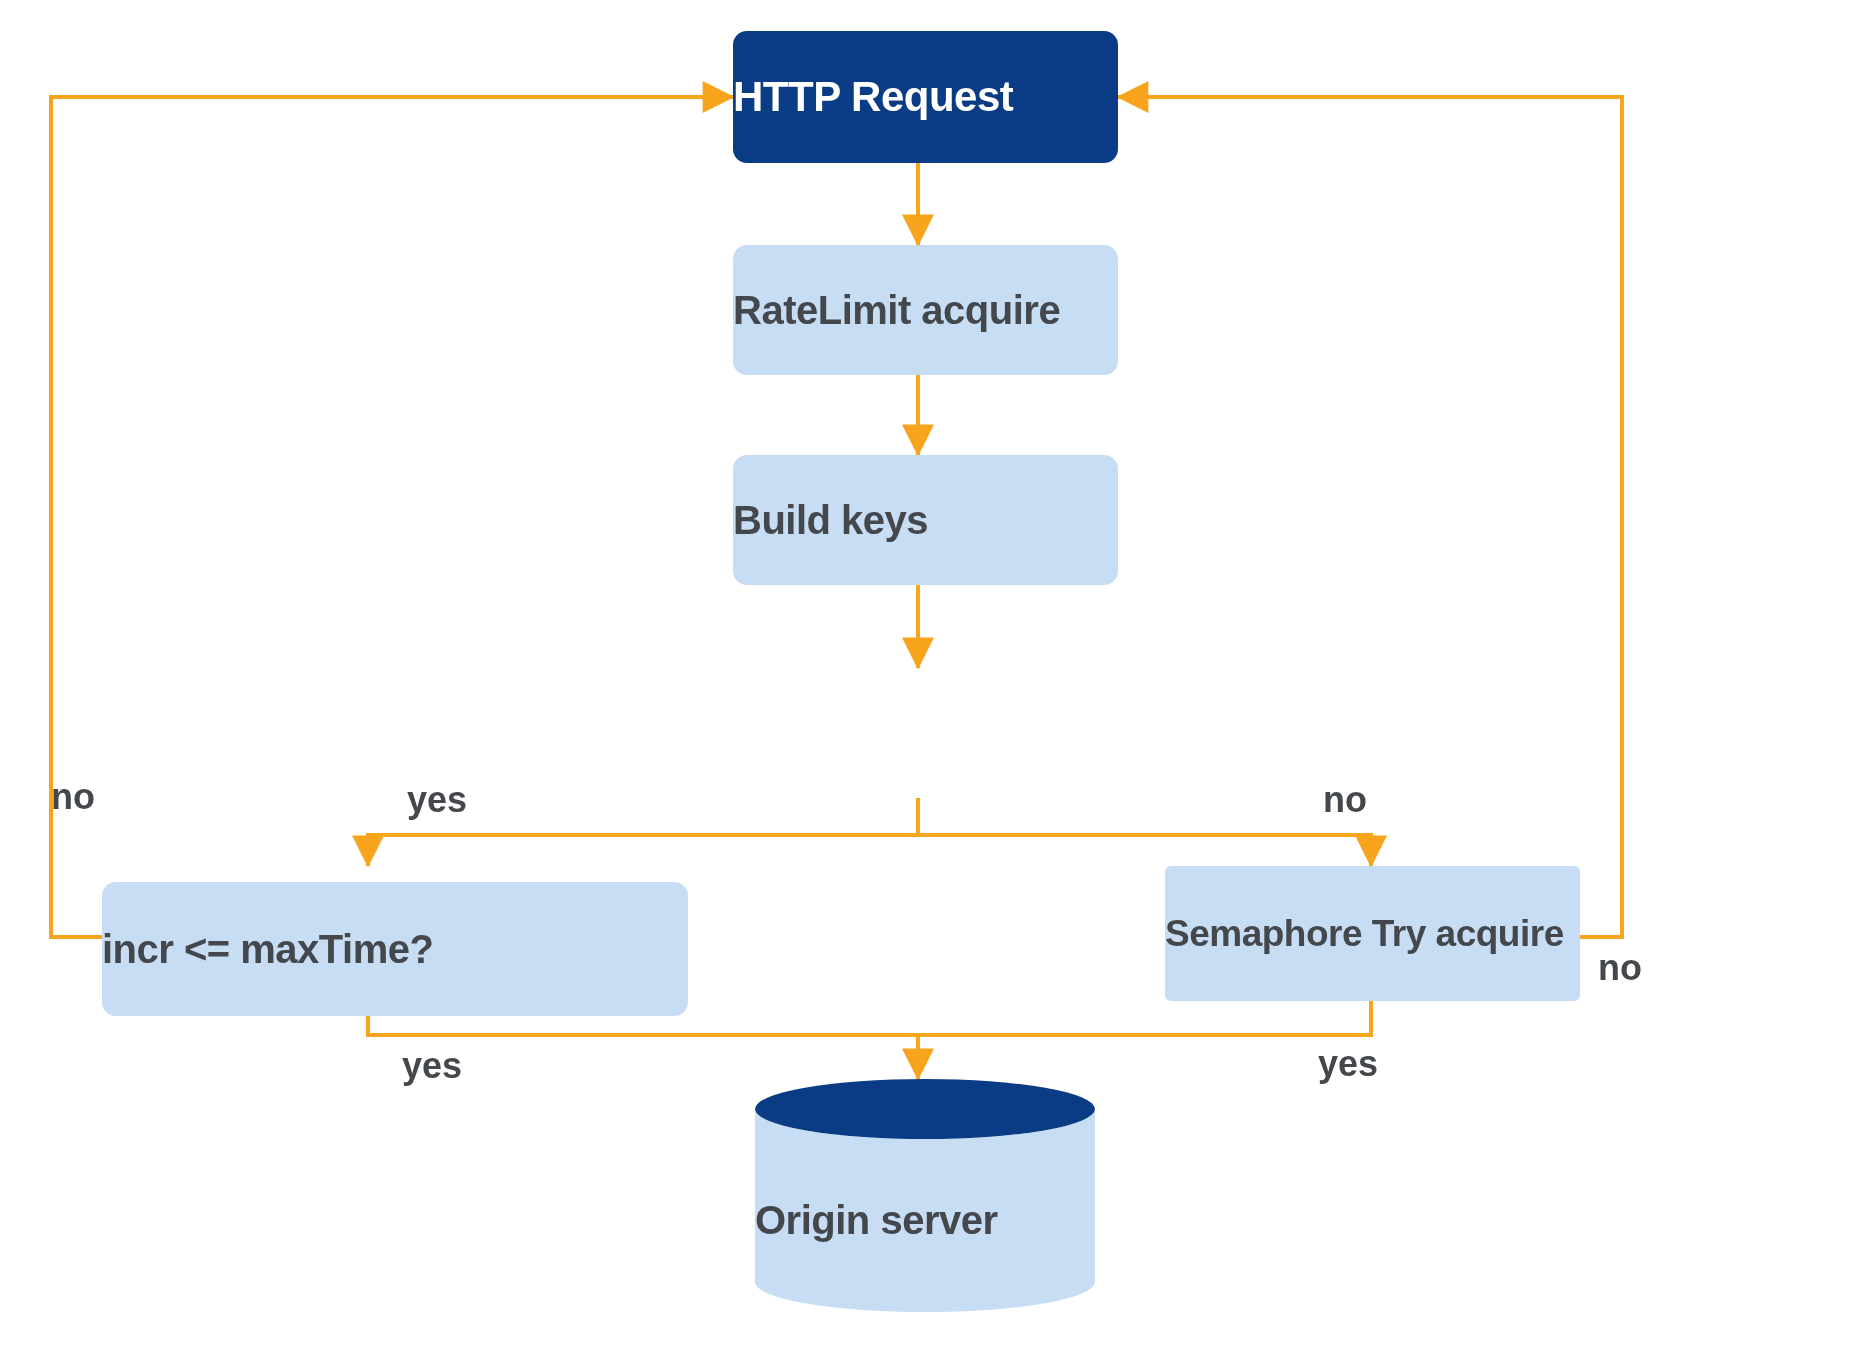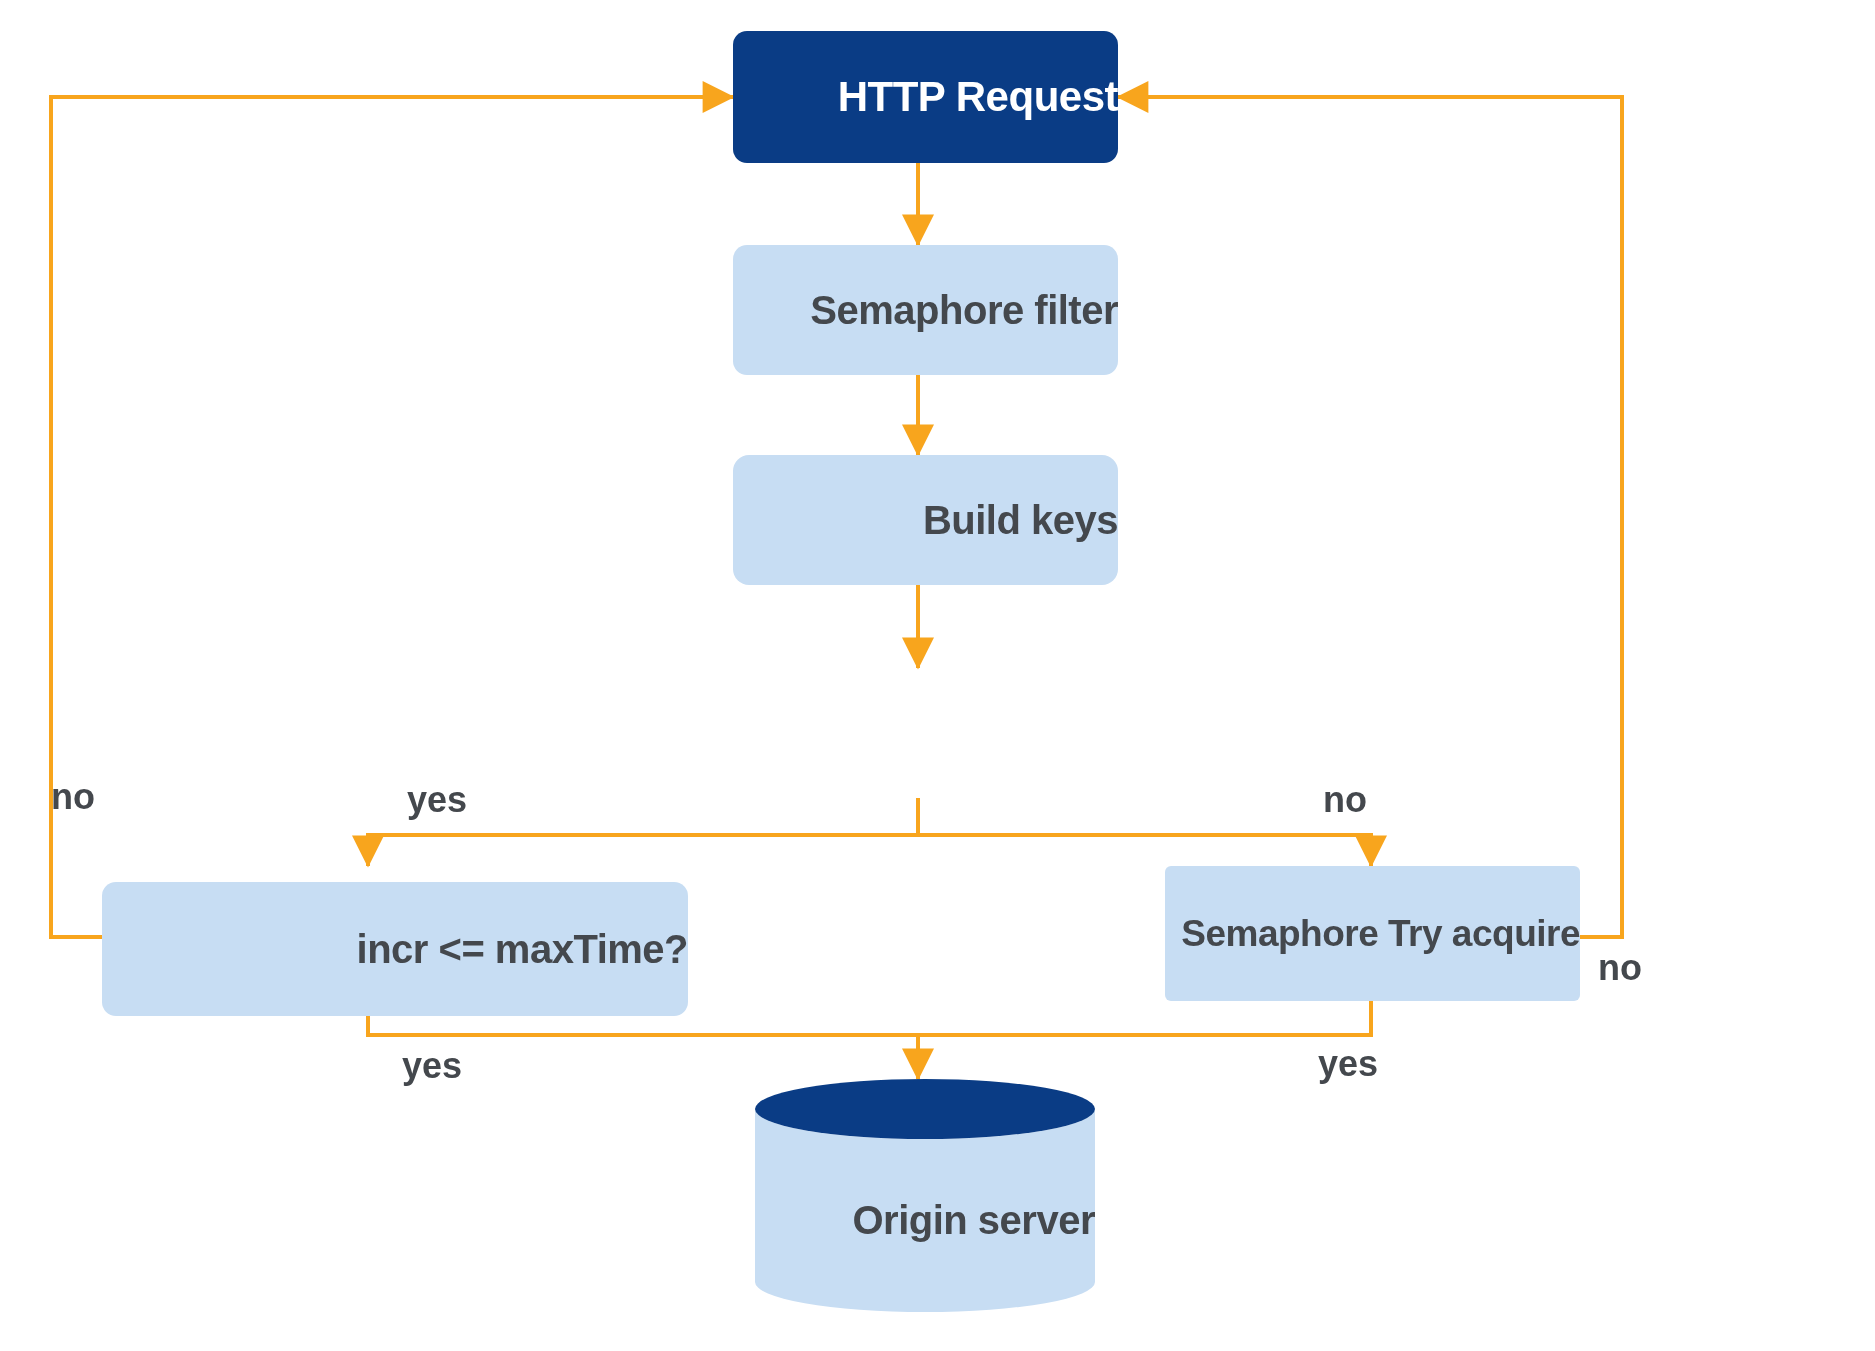--- a/index.html
+++ b/index.html
@@ -15,33 +15,33 @@
     background:#ffffff;
     font-family:"Liberation Sans","DejaVu Sans",sans-serif;
     overflow:hidden;
   }
   .wires{position:absolute;left:0;top:0;width:1875px;height:1351px;}
   .wire{stroke:var(--arrow,#f8a51d);stroke-width:4;fill:none;}
   .cyl-body{fill:var(--light-blue,#c7ddf3);}
   .cyl-top{fill:var(--navy,#0a3c85);}
   .node{
     position:absolute;
-    display:flex;align-items:center;justify-content:flex-end;
+    display:flex;align-items:center;justify-content:flex-start;
     border-radius:14px;
     background:var(--light-blue,#c7ddf3);
     color:var(--text,#44484d);
     font-weight:700;font-size:40px;
     white-space:nowrap;
     letter-spacing:-0.5px;
   }
   .node.navy{background:var(--navy,#0a3c85);color:#ffffff;}
   .node.plain{background:transparent;border-radius:0;}
   #n-http  {left:733px;  top:31px;   width:385px; height:132px; font-size:42px;}
   #n-rate  {left:733px;  top:245px;  width:385px; height:130px;}
-  #n-build {left:733px;  top:455px;  width:385px; height:130px;border-radius:16px;}
+  #n-build {left:733px;  top:455px;  width:385px; height:130px;}
   #n-redis {left:733px;  top:668px;  width:385px; height:130px;}
   #n-incr  {left:102px;  top:866px;  width:586px; height:134px;margin-top:16px;}
   #n-sem   {left:1165px; top:866px;  width:415px; height:135px; font-size:37px;border-radius:6px;}
   #n-origin{left:755px;  top:1150px; width:340px; height:140px;}
   .edge-label{
     position:absolute;
     transform:translate(-50%,-50%);
     font-size:36px;font-weight:700;
     color:var(--text,#44484d);
     white-space:nowrap;
@@ -79,21 +79,21 @@
     <path class="wire" d="M1580,937 H1622 V97 H1118" marker-end="url(#ah)"></path>
 
     <path class="cyl-body" d="M755,1109 V1282 A170,30 0 0 0 1095,1282 V1109 A170,30 0 0 1 755,1109 Z"></path>
     <ellipse class="cyl-top" cx="925" cy="1109" rx="170" ry="30"></ellipse>
   </svg>
 
   <div class="node navy" id="n-http">
     <span>HTTP Request</span>
   </div>
   <div class="node" id="n-rate">
-    <span>Semaphore filter</span>
+    <span>RateLimit acquire</span>
   </div>
   <div class="node" id="n-build">
     <span>Build keys</span>
   </div>
   <div class="node" id="n-incr">
     <span>incr &lt;= maxTime?</span>
   </div>
   <div class="node" id="n-sem">
     <span>Semaphore Try acquire</span>
   </div>

